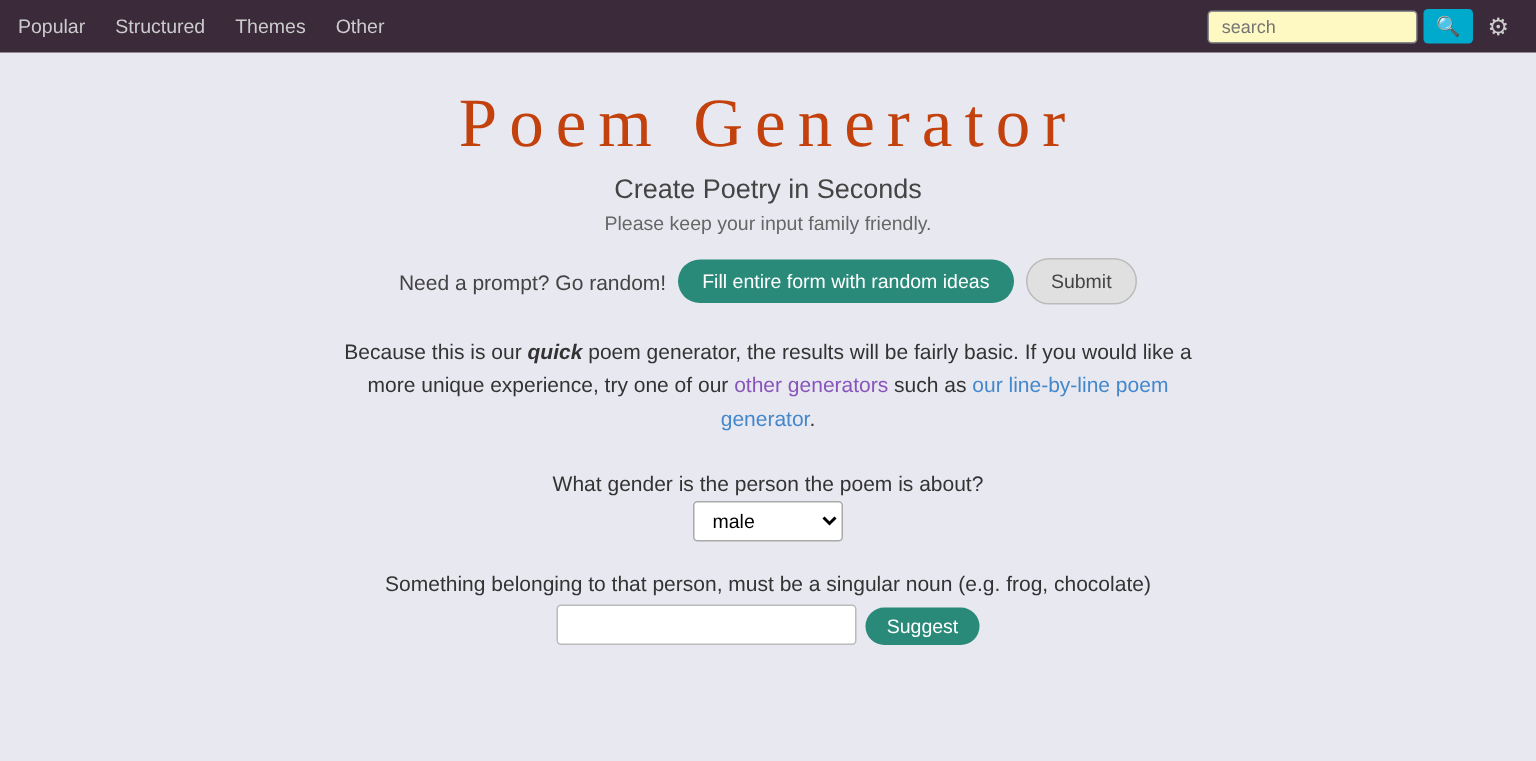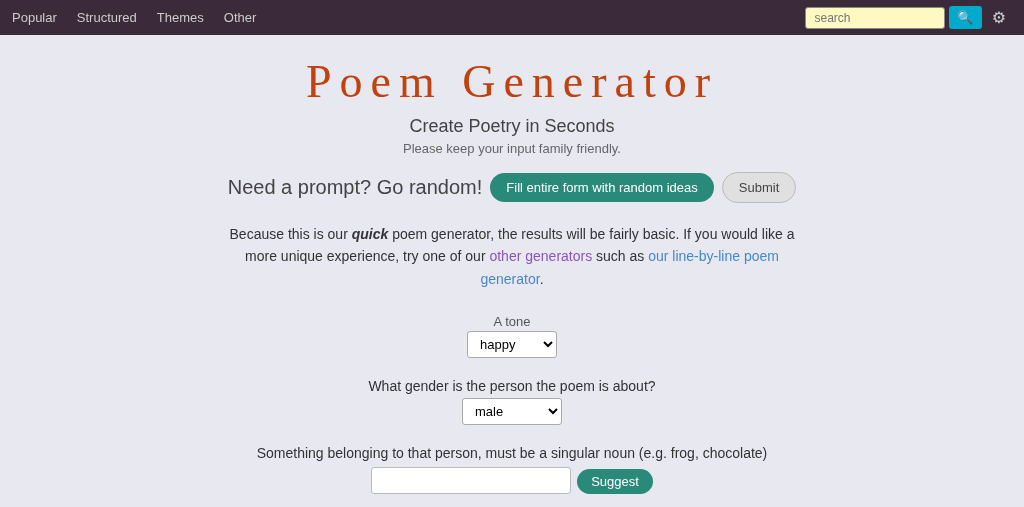--- a/index.html
+++ b/index.html
@@ -87,21 +87,21 @@
 
     .random-row {
       display: flex;
       align-items: center;
       justify-content: center;
       gap: 8px;
       margin-bottom: 20px;
     }
 
     .random-label {
-      font-size: 20px;
+      font-size: 14px;
       color: #444;
     }
 
     .btn-random {
       background: #2a8a7a;
       color: white;
       border: none;
       border-radius: 20px;
       padding: 7px 16px;
       font-size: 13px;
@@ -218,30 +218,20 @@
   <div class="random-row">
     <span class="random-label">Need a prompt? Go random!</span>
     <button class="btn-random">Fill entire form with random ideas</button>
     <button class="btn-submit">Submit</button>
   </div>
 
   <p class="description">
     Because this is our <strong>quick</strong> poem generator, the results will be fairly basic. If you would like a more unique experience, try one of our <a class="link-purple" href="#">other generators</a> such as <a class="link-blue" href="#">our line-by-line poem generator</a>.
   </p>
 
-  <div class="form-section">
-    <span class="tone-label-small">A tone</span>
-    <select>
-      <option value="happy">happy</option>
-      <option value="sad">sad</option>
-      <option value="romantic">romantic</option>
-      <option value="funny">funny</option>
-      <option value="serious">serious</option>
-    </select>
-  </div>
 
   <div class="form-section">
     <span class="field-label">What gender is the person the poem is about?</span>
     <select>
       <option value="male">male</option>
       <option value="female">female</option>
       <option value="non-binary">non-binary</option>
     </select>
   </div>
 

